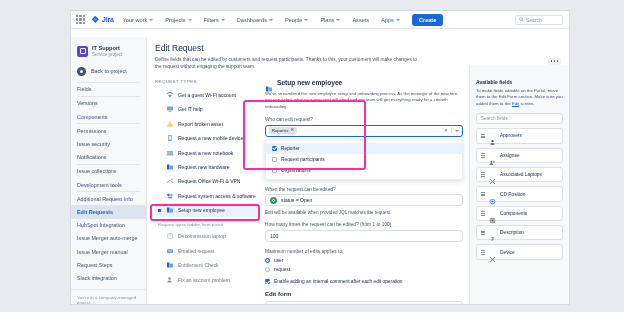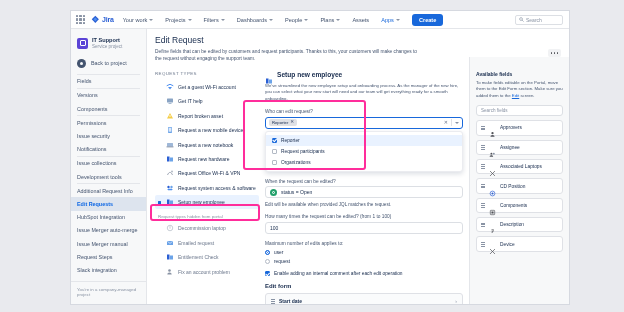--- a/index.html
+++ b/index.html
@@ -70,21 +70,21 @@
     width: 48px; height: 10px;
     border: 1px solid #dcdfe4; border-radius: 2px;
     background: #fff;
     display: flex; align-items: center; gap: 2px;
     padding: 0 3px;
   }
   .top-search .mag { flex: none; }
   .top-search span { font-size: 5px; color: #8993a4; }
 
   
-  .content { display: flex; height: calc(100% - 18px); }
+  .content { display: flex; height: calc(100% - 18px); margin-top: 8px; }
 
   
   .sidebar {
     width: 76px;
     background: #f7f8f9;
     border-right: 1px solid #e4e6ea;
     padding: 5px 0 0 0;
     overflow: hidden;
     position: relative;
     flex: none;

